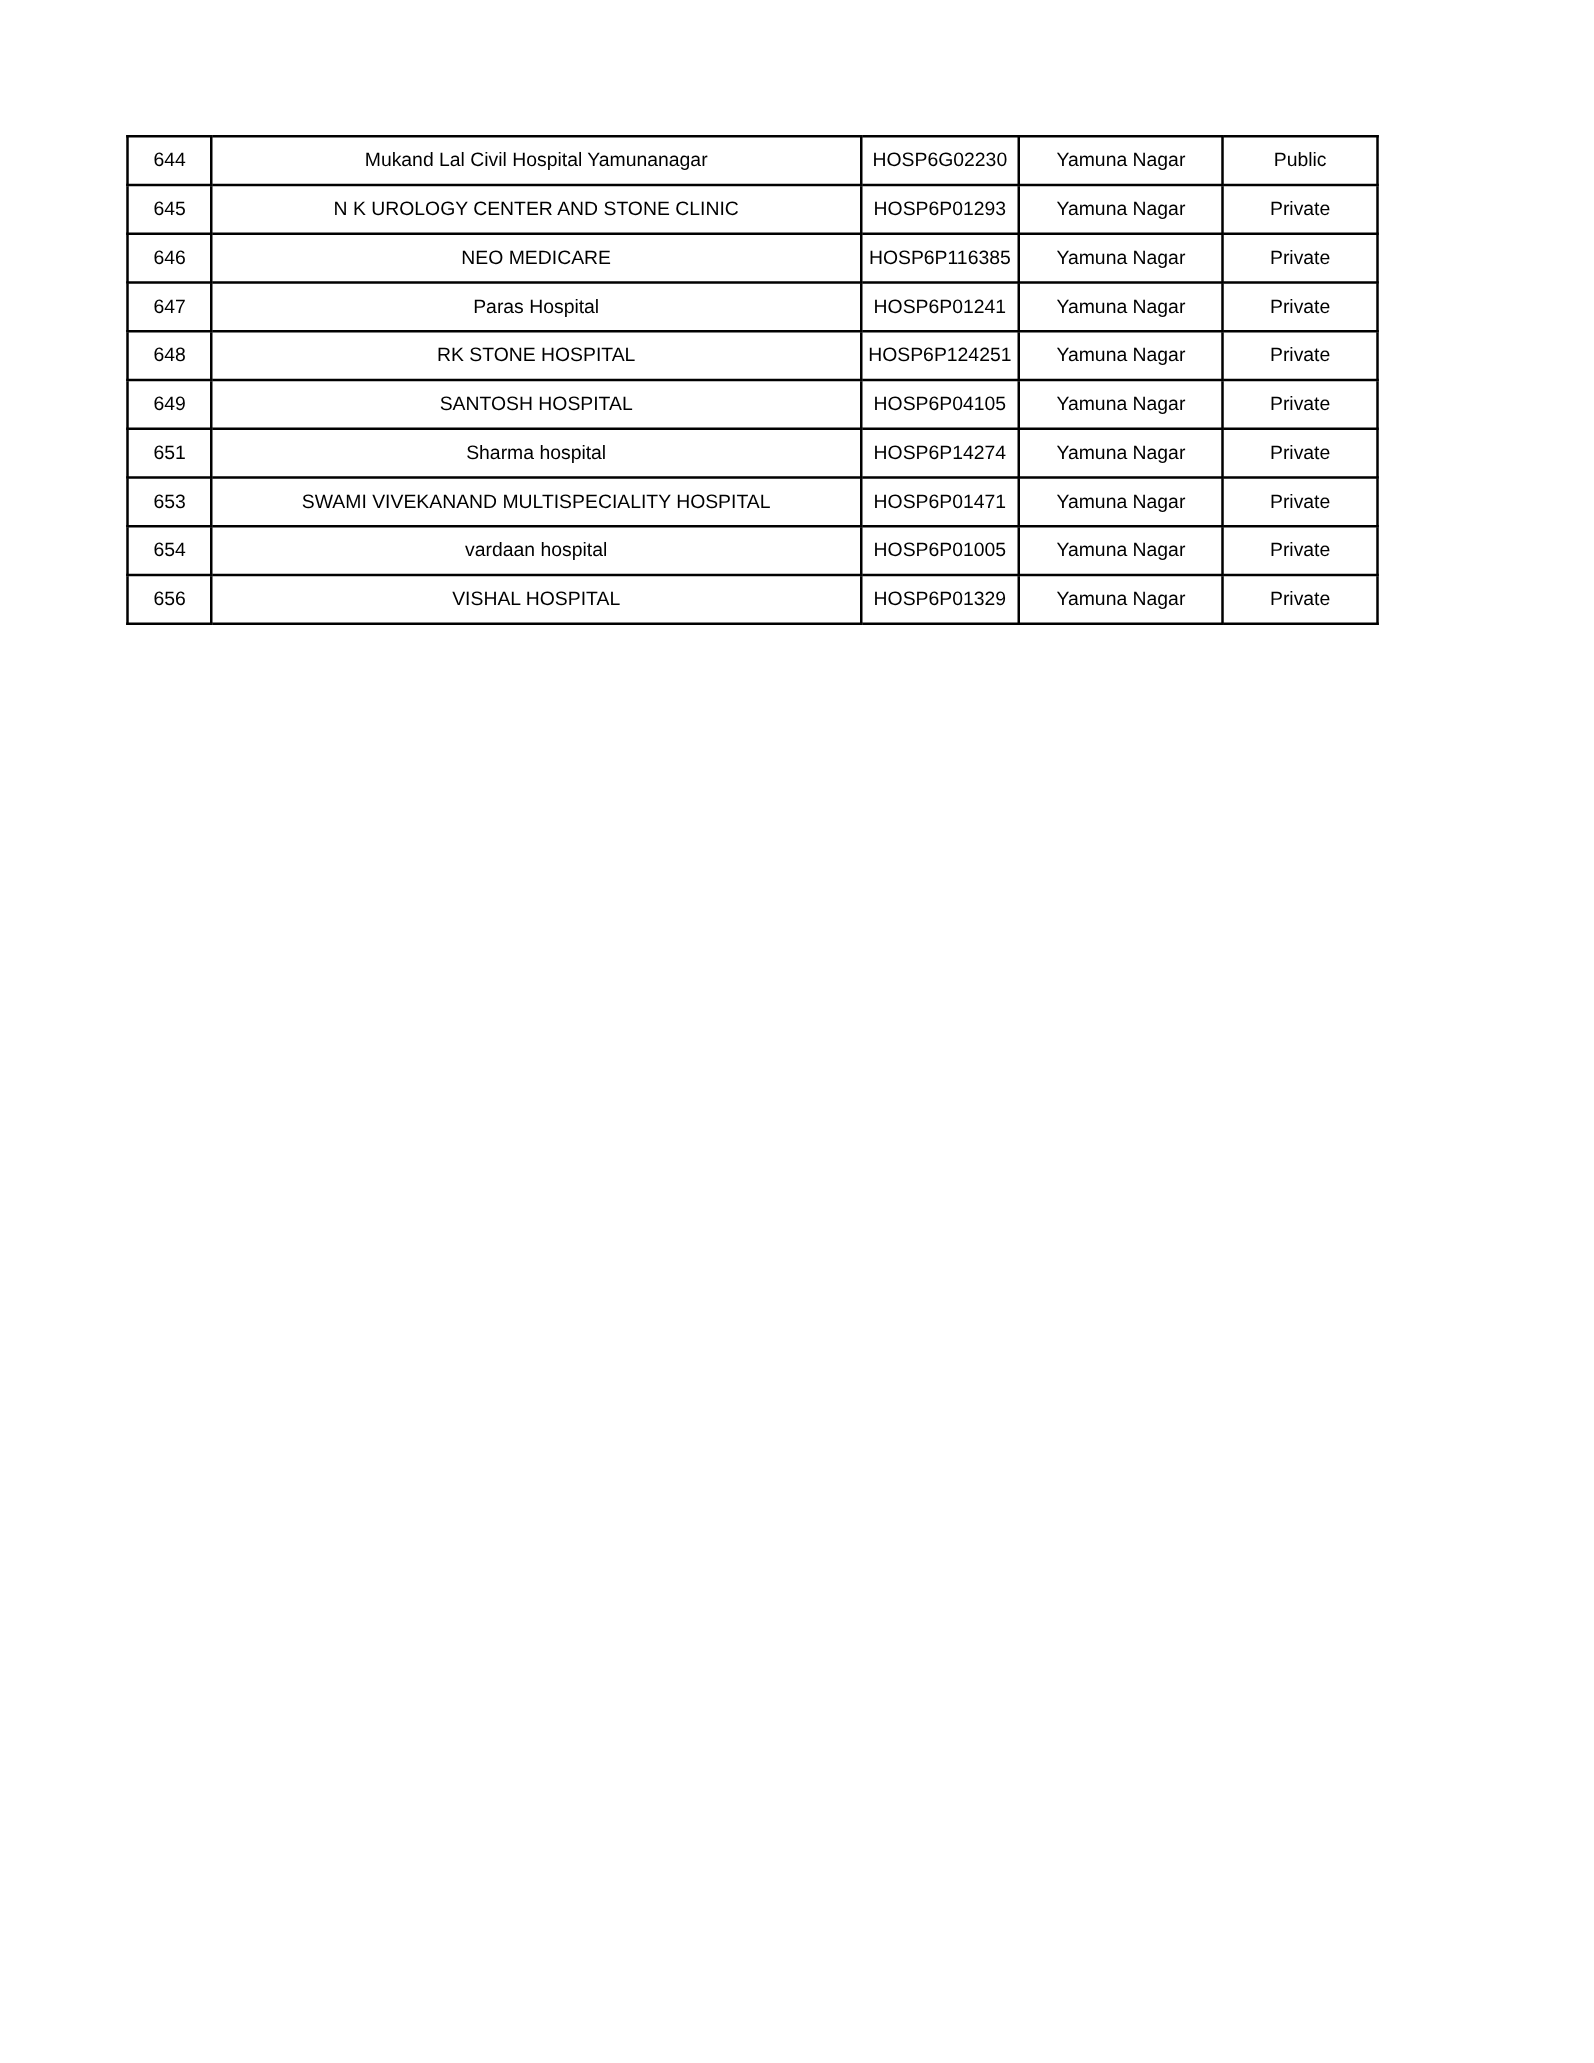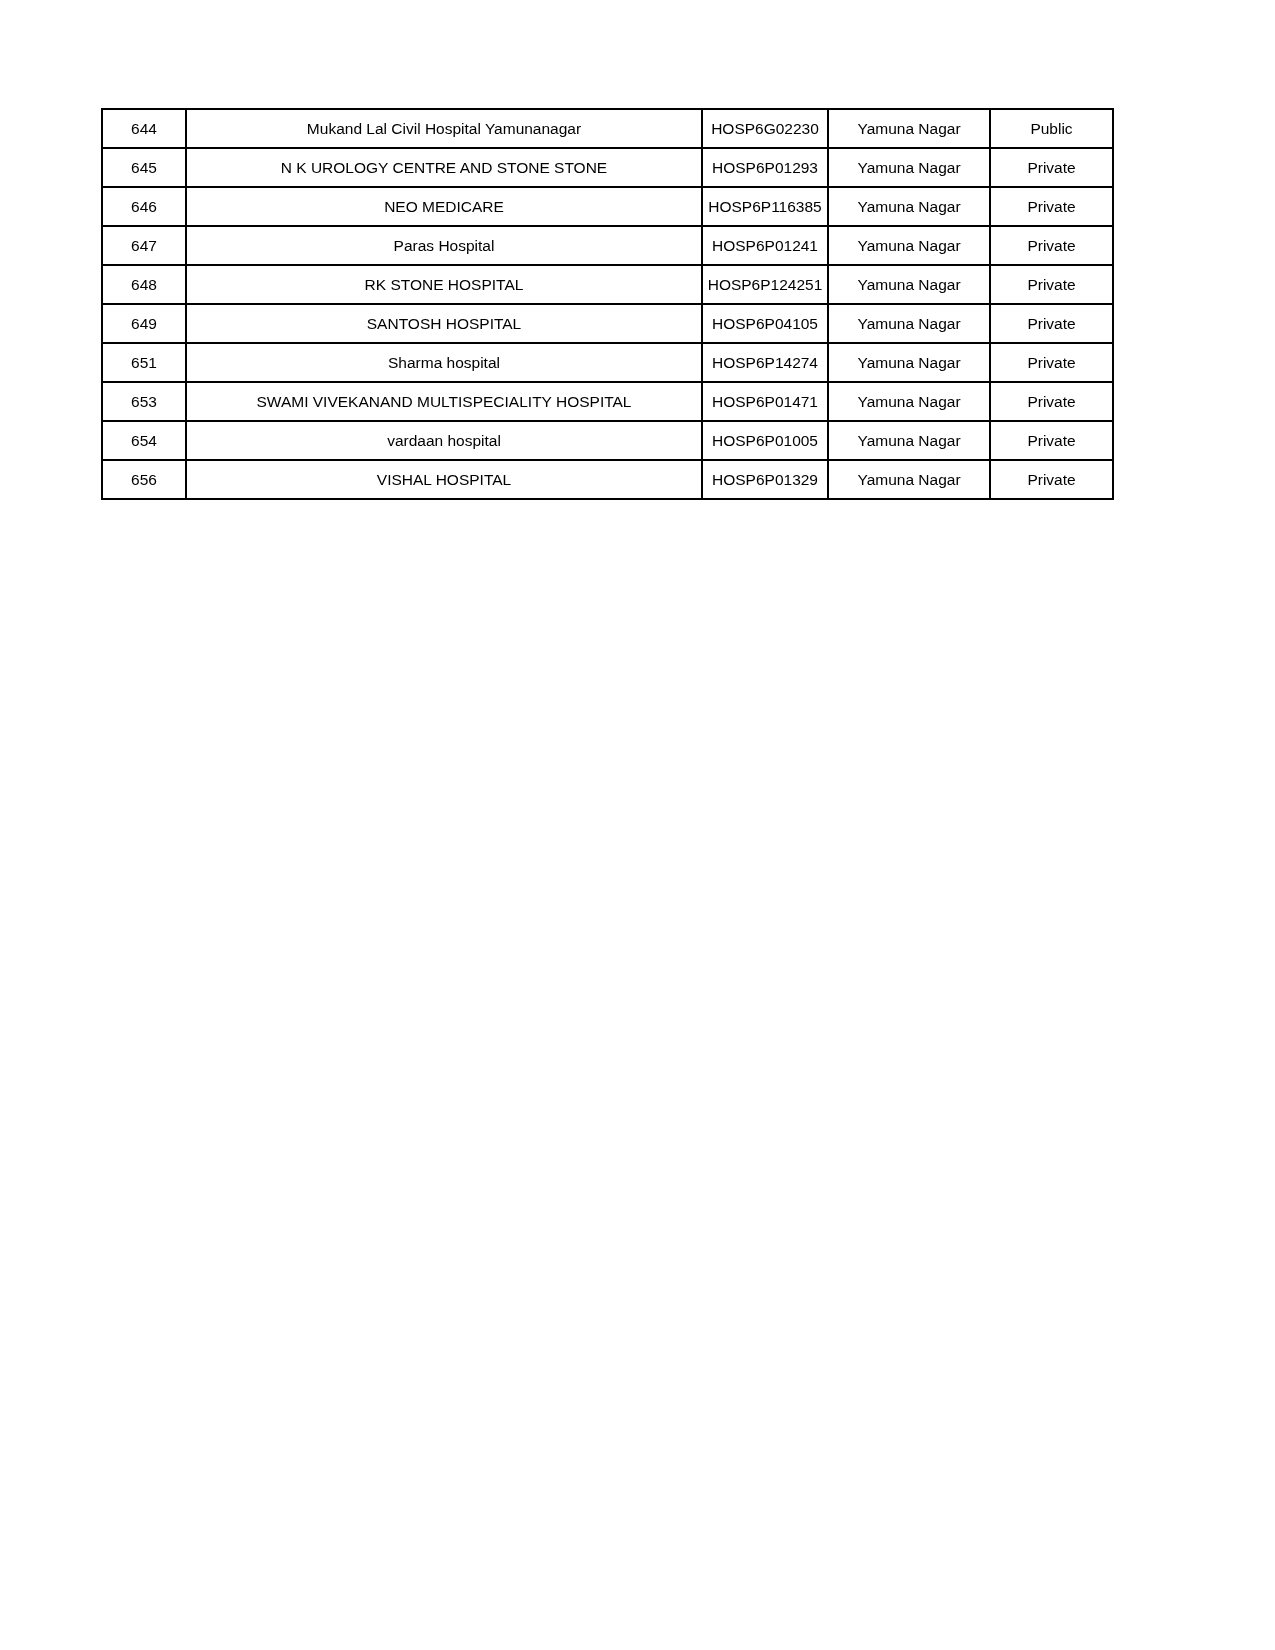--- a/index.html
+++ b/index.html
@@ -39,21 +39,21 @@
     padding: 0 4px;
     text-align: center;
     vertical-align: middle;
     font-size: 15.5px;
     line-height: 1.15;
     font-weight: 400;
     color: #000000;
     white-space: nowrap;
     overflow: hidden;
   }
-  .col-serial  { width: 84px;  }
+  .col-serial  { width: 67px;  }
   .col-name    { width: 516px; }
   .col-code    { width: 126px; margin-left: 32px; }
   .col-city    { width: 162px; }
   .col-type    { width: 123px; }
 </style>
 </head>
 <body>
 
 <div class="page">
   <div class="table-wrap">
@@ -68,21 +68,21 @@
       <tbody>
           <tr>
             <td class="col-serial">644</td>
             <td class="col-name">Mukand Lal Civil Hospital Yamunanagar</td>
             <td class="col-code">HOSP6G02230</td>
             <td class="col-city">Yamuna Nagar</td>
             <td class="col-type">Public</td>
           </tr>
           <tr>
             <td class="col-serial">645</td>
-            <td class="col-name">N K UROLOGY CENTRE AND STONE STONE</td>
+            <td class="col-name">N K UROLOGY CENTER AND STONE CLINIC</td>
             <td class="col-code">HOSP6P01293</td>
             <td class="col-city">Yamuna Nagar</td>
             <td class="col-type">Private</td>
           </tr>
           <tr>
             <td class="col-serial">646</td>
             <td class="col-name">NEO MEDICARE</td>
             <td class="col-code">HOSP6P116385</td>
             <td class="col-city">Yamuna Nagar</td>
             <td class="col-type">Private</td>

